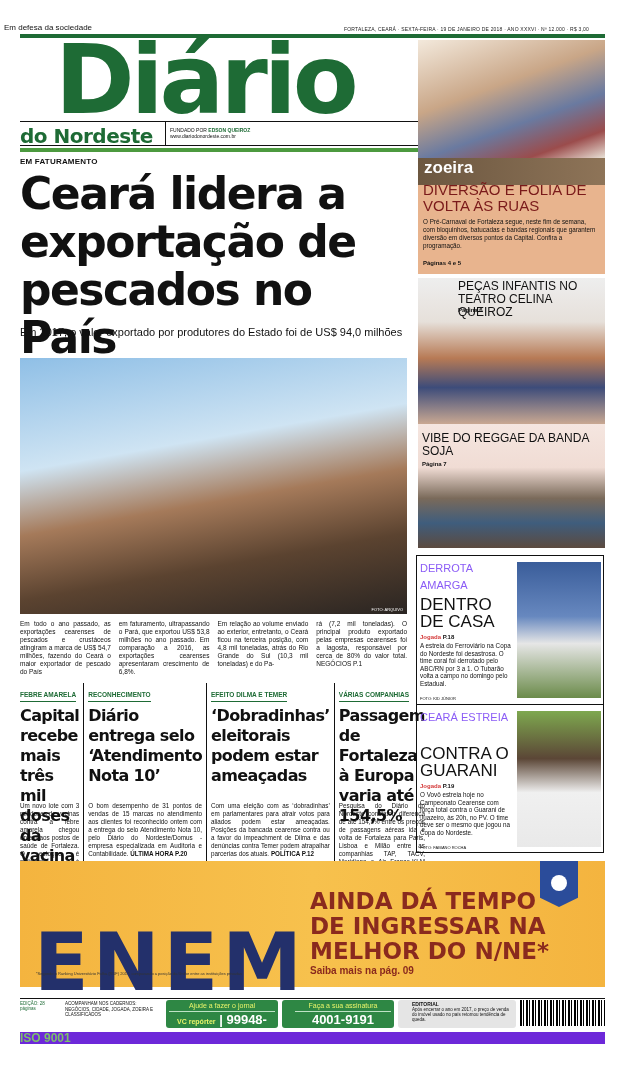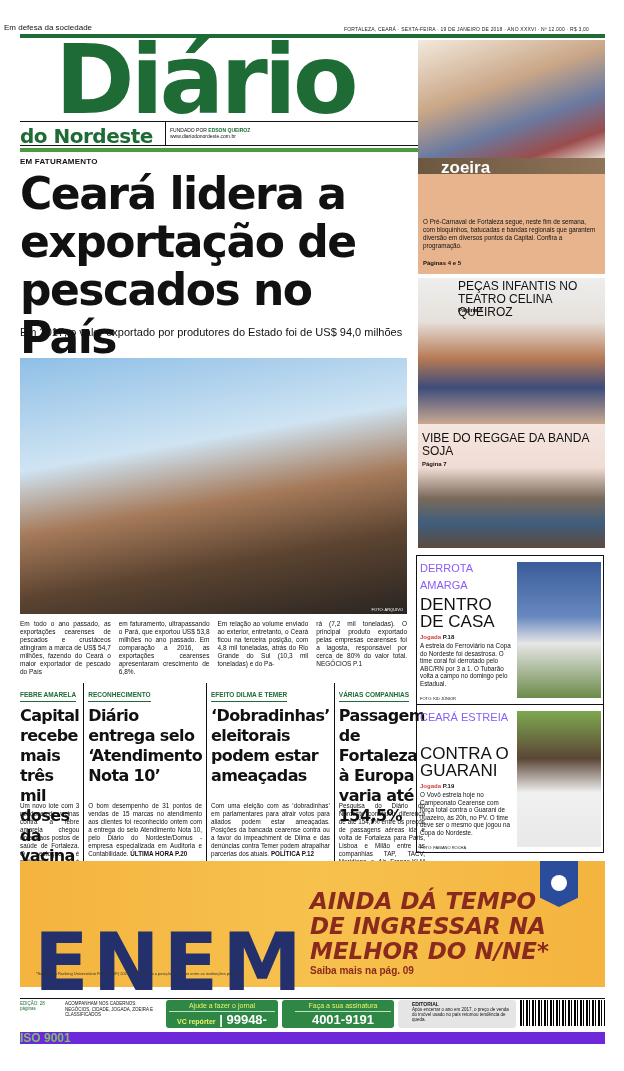--- a/index.html
+++ b/index.html
@@ -25,21 +25,21 @@
 .body-cols{left:20px;top:620px;width:387px;display:flex;gap:8px;}
 .body-cols .col{flex:1;font-size:6.5px;line-height:8px;text-align:justify;}
 .story-grid{left:20px;top:683px;width:390px;display:flex;}
 .story{flex:1;padding:0 4px;border-left:1px solid #111;}
 .story:first-child{border-left:none;padding-left:0;}
 .story .k{font-size:6.5px;font-weight:bold;color:#1e6b35;padding-bottom:3px;border-bottom:1px solid #1e6b35;display:inline-block;margin-bottom:4px;}
 .story .t{font-size:16px;line-height:20px;font-weight:bold;font-family:"DejaVu Sans",sans-serif;letter-spacing:-0.6px;height:86px;}
 .story .b{font-size:6.3px;line-height:8px;text-align:justify;margin-top:10px;}
 .story .ref{font-weight:bold;}
 .side-zoeira{left:418px;top:158px;width:187px;height:116px;background:#e8b48e;}
-.zoeira-label{position:absolute;left:0;top:0;width:100%;height:16px;background:linear-gradient(90deg,#6c5740,#8e7458);color:#fff;font-size:17px;font-weight:bold;padding-left:23px;line-height:20px;}
+.zoeira-label{position:absolute;left:0;top:0;width:100%;height:27px;background:linear-gradient(90deg,#6c5740,#8e7458);color:#fff;font-size:17px;font-weight:bold;padding-left:6px;line-height:20px;}
 .zoeira-title{position:absolute;left:5px;top:24px;font-size:15px;line-height:16px;color:#7a1a1a;}
 .zoeira-body{position:absolute;left:5px;top:60px;width:176px;font-size:6.3px;line-height:8px;}
 .zoeira-page{position:absolute;left:5px;top:102px;font-size:6px;font-weight:bold;}
 .side-teatro{left:418px;top:278px;width:187px;height:146px;background:linear-gradient(180deg,#eeeeee 0%,#e6e0da 30%,#b77a55 55%,#3d4c7a 75%,#c9a892 100%);}
 .side-teatro .t{position:absolute;left:40px;top:2px;font-size:12px;line-height:13px;}
 .side-teatro .p{position:absolute;left:40px;top:29px;font-size:6px;font-weight:bold;}
 .side-reggae{left:418px;top:424px;width:187px;height:124px;background:linear-gradient(180deg,#f5e6e0 0%,#f0dcd4 35%,#7a6a5a 60%,#3f5d7d 80%,#5c4a3f 100%);}
 .side-reggae .t{position:absolute;left:4px;top:8px;font-size:12px;line-height:13px;}
 .side-reggae .p{position:absolute;left:4px;top:37px;font-size:6px;font-weight:bold;}
 .sport-box{left:416px;top:555px;width:188px;height:298px;border:1px solid #111;}
@@ -48,21 +48,21 @@
 .sport .blk{position:absolute;left:3px;font-size:17px;line-height:17px;}
 .sport .jog{position:absolute;left:3px;font-size:6px;font-weight:bold;}
 .sport .jog span{color:#d43a3a;}
 .sport .bd{position:absolute;left:3px;width:92px;font-size:6.3px;line-height:7.6px;}
 .sport .cr{position:absolute;left:3px;font-size:4px;}
 .sport .img{position:absolute;left:100px;top:6px;width:84px;height:136px;}
 .sport-sep{position:absolute;left:0;top:148px;width:100%;height:1px;background:#111;}
 .ad{left:20px;top:861px;width:585px;height:126px;background:linear-gradient(90deg,#f4b43f 0%,#f7c14d 50%,#f4b43f 100%);}
 .ad .enem{position:absolute;left:14px;top:12px;font-size:80px;line-height:92px;font-weight:bold;color:#23306b;font-family:"DejaVu Sans",sans-serif;letter-spacing:4px;margin-top:44px;}
 .ad .note{position:absolute;left:16px;top:110px;font-size:4px;color:#333;}
-.ad .tag{position:absolute;left:290px;top:28px;font-size:23px;line-height:25px;font-weight:bold;color:#8a2a1e;font-family:"DejaVu Sans",sans-serif;font-style:italic;}
+.ad .tag{position:absolute;left:290px;top:28px;font-size:23px;line-height:25px;font-weight:bold;color:#8a2a1e;font-family:"DejaVu Sans",sans-serif;}
 .ad .more{position:absolute;left:290px;top:104px;font-size:10px;font-weight:bold;color:#8a2a1e;}
 .ad .badge{position:absolute;left:520px;top:0;width:38px;height:46px;background:#2b4c9a;clip-path:polygon(0 0,100% 0,100% 80%,50% 100%,0 80%);}
 .ad .badge .c{position:absolute;left:11px;top:14px;width:16px;height:16px;border-radius:50%;background:#fff;}
 .footer-top{left:20px;top:998px;width:585px;height:1px;background:#111;}
 .ft-left{left:20px;top:1001px;font-size:4.5px;line-height:5px;color:#1e6b35;}
 .ft-cad{left:65px;top:1001px;width:98px;font-size:4.5px;line-height:5.5px;}
 .ft-box{top:1000px;height:28px;background:#2e8744;border-radius:3px;color:#fff;}
 .ft-box .h{font-size:7px;color:#e9f56a;text-align:center;line-height:11px;border-bottom:1px solid #bfe3c6;margin:0 3px;}
 .ft-box .n{font-size:13px;font-weight:bold;text-align:center;line-height:15px;}
 .ft-edit{left:398px;top:1000px;width:118px;height:28px;background:#e5e5e5;border-radius:3px;font-size:4.5px;line-height:5px;padding:2px 2px 0 14px;}
@@ -123,20 +123,21 @@
   </div>
   <div class="story">
     <div class="k">VÁRIAS COMPANHIAS</div>
     <div class="t">Passagem de Fortaleza à Europa varia até 154,5%</div>
     <div class="b"><span>Pesquisa do Diário do Nordeste constatou diferença de até 154,5% entre os preços de passagens aéreas ida e volta de Fortaleza para Paris, Lisboa e Milão entre as companhias TAP, TACV, Meridiana e Air France-KLM nos meses de fevereiro a maio.</span> <span class="ref">NEGÓCIOS P.3</span></div>
   </div>
 </div>
 
 <div class="abs side-zoeira">
   <div class="zoeira-label">zoeira</div>
+  <div class="zoeira-title">DIVERSÃO E FOLIA DE VOLTA ÀS RUAS</div>
   <div class="zoeira-body">O Pré-Carnaval de Fortaleza segue, neste fim de semana, com bloquinhos, batucadas e bandas regionais que garantem diversão em diversos pontos da Capital. Confira a programação.</div>
   <div class="zoeira-page">Páginas 4 e 5</div>
 </div>
 <div class="abs side-teatro">
   <div class="t">PEÇAS INFANTIS NO TEATRO CELINA QUEIROZ</div>
   <div class="p">Página 6</div>
 </div>
 <div class="abs side-reggae">
   <div class="t">VIBE DO REGGAE DA BANDA SOJA</div>
   <div class="p">Página 7</div>

